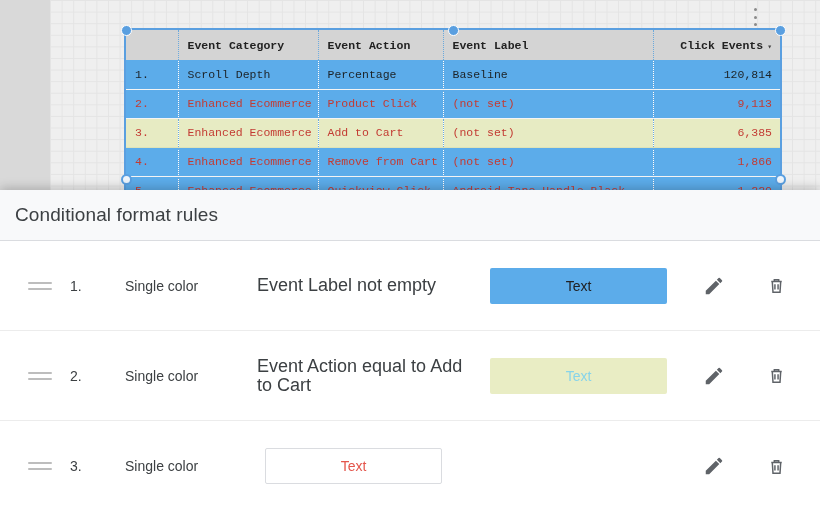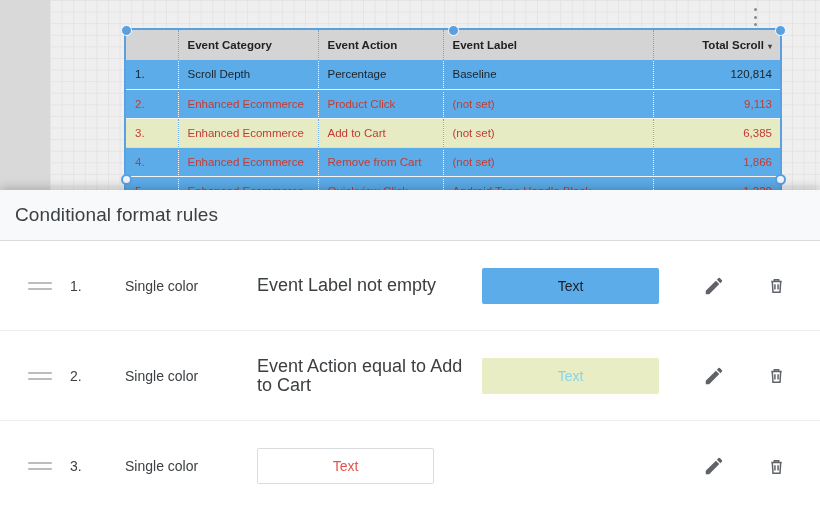--- a/index.html
+++ b/index.html
@@ -32,20 +32,21 @@
     justify-content: space-between; padding: 3px 0;
   }
   .kebab-menu i { display: block; width: 3px; height: 3px; border-radius: 50%; background: #8a8a8a; }
 
   
   .table-widget {
     position: absolute; left: 126px; top: 30px; width: 654px; height: 160px;
     outline: 2px solid #5a9fe0; outline-offset: 0px;
     overflow: hidden;
     background: #fff;
+    font-family: Liberation Mono, monospace;
   }
   .gtable { width: 100%; border-collapse: collapse; table-layout: fixed; font-size: 11.5px; }
   .gtable th {
     background: #d4d4d4; color: #222; font-weight: bold; font-size: 11.5px;
     text-align: left; padding: 7px 8px 7px 9px; height: 30px;
     border-right: 1px dotted #6aa9dd;
     white-space: nowrap;
   }
   .gtable th.num, .gtable td.num { text-align: right; }
   .gtable th:last-child { border-right: none; }
@@ -94,21 +95,21 @@
   }
   .rule-row:last-child { border-bottom: none; }
   .drag-handle {
     width: 24px; display: flex; flex-direction: column; gap: 4px; flex: none;
     cursor: grab;
   }
   .drag-handle i { display: block; height: 2px; background: #bdbdbd; border-radius: 1px; }
   .rule-num { width: 48px; flex: none; font-size: 14px; color: #3c4043; padding-left: 18px; }
   .rule-type { width: 132px; flex: none; font-size: 14px; color: #3c4043; margin-left: 25px; }
   .rule-cond { width: 225px; flex: none; font-size: 18px; color: #3c4043; line-height: 19px; }
-  .rule-preview { flex: none; width: 177px; margin-left: 0px; }
+  .rule-preview { flex: none; width: 177px; margin-left: 8px; }
   .preview-box {
     height: 36px; border-radius: 2px; display: flex;
     align-items: center; justify-content: center;
     font-size: 14px;
   }
   .rule-actions { display: flex; align-items: center; gap: 38px; margin-left: auto; padding-right: 14px; }
   .icon-btn {
     width: 24px; height: 24px; display: flex; align-items: center; justify-content: center;
     cursor: pointer;
   }
@@ -130,21 +131,21 @@
     </div>
 
     <div class="table-widget">
       <table class="gtable">
         <thead>
           <tr>
             <th class="col-idx"></th>
             <th class="col-cat">Event Category</th>
             <th class="col-act">Event Action</th>
             <th class="col-lab">Event Label</th>
-            <th class="col-tot num"><span>Total Scroll</span><span class="sort-caret">▾</span></th>
+            <th class="col-tot num"><span>Click Events</span><span class="sort-caret">▾</span></th>
           </tr>
         </thead>
         <tbody id="table-body">
             <tr class="r-blue t-dark">
               <td class="col-idx">1.</td>
               <td class="col-cat">Scroll Depth</td>
               <td class="col-act">Percentage</td>
               <td class="col-lab">Baseline</td>
               <td class="col-tot num">120,814</td>
             </tr>

